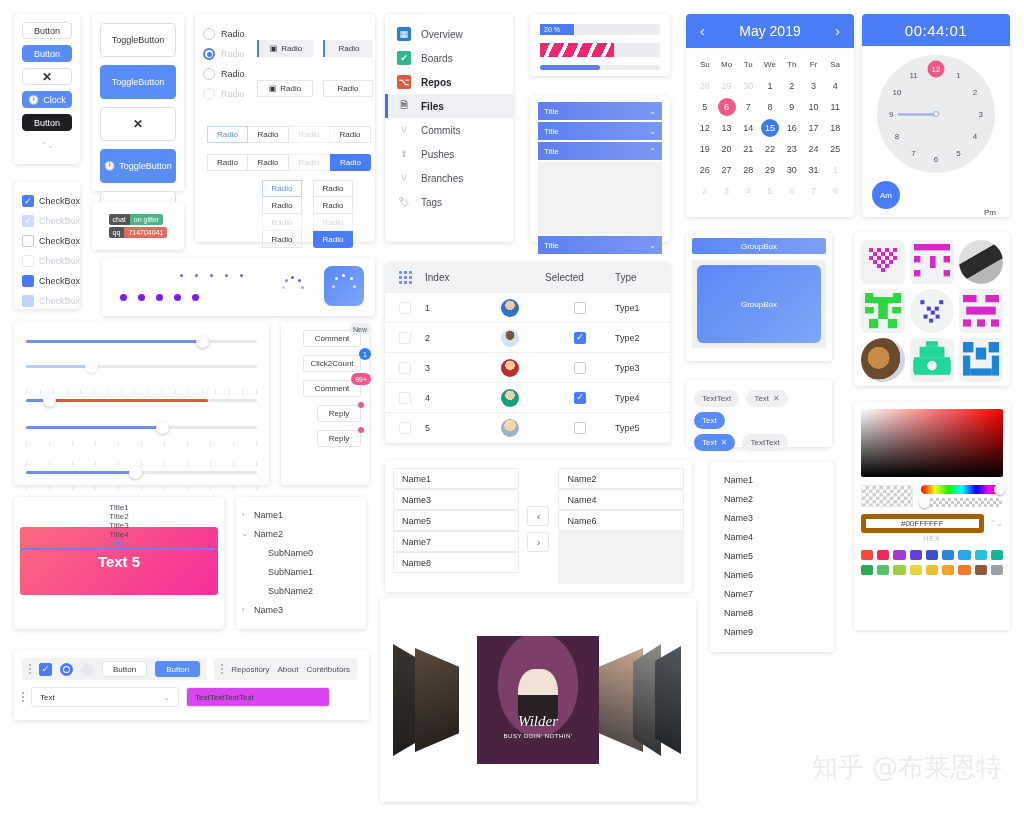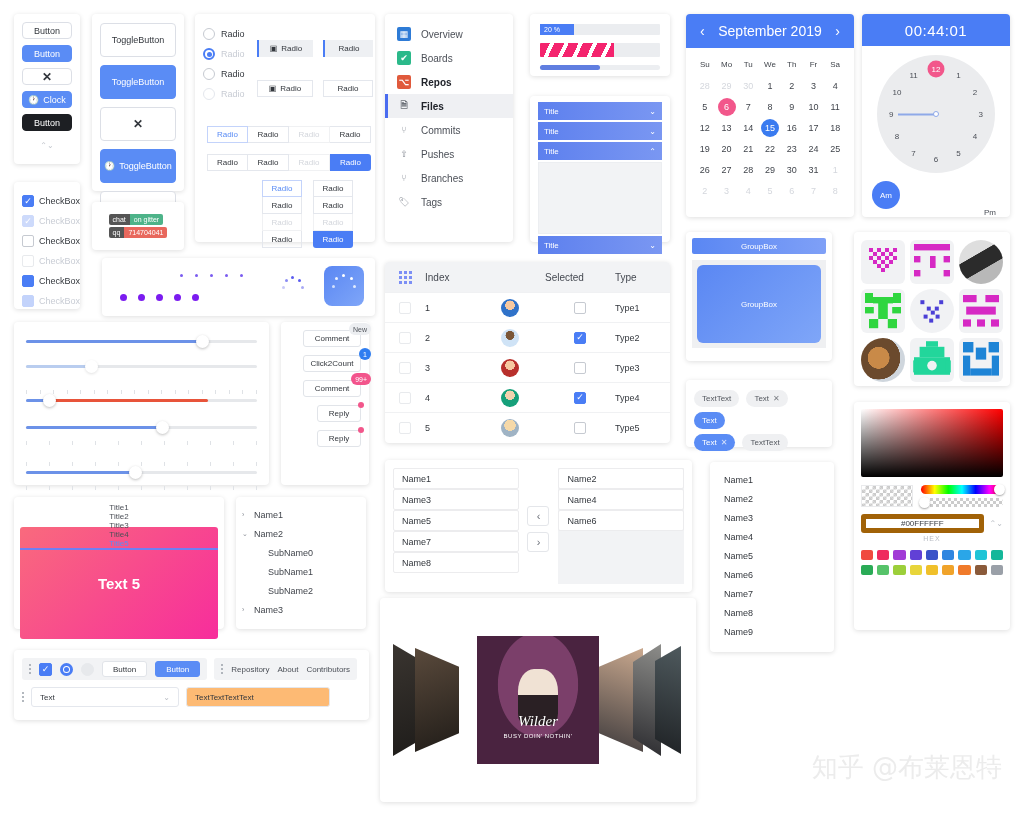--- a/index.html
+++ b/index.html
@@ -209,21 +209,21 @@
 
   
   #c-namelist { left:710px; top:462px; width:124px; height:190px; padding:8px 6px; }
   .nl-item { height:19px; display:flex; align-items:center; padding:0 8px; font-size:9px; }
 
   
   #c-tabs { left:14px; top:497px; width:210px; height:132px; padding:6px 6px; }
   .tabbar { display:flex; height:18px;flex-direction:column; }
   .tab { flex:1; display:flex; align-items:center; justify-content:center; font-size:8px; color:#4b4f57; }
   .tab.active { color:#5a8cf5; border-bottom:2px solid #6f7ff3; }
-  .tab-panel { margin-top:6px; height:112px; border-radius:3px;
+  .tab-panel { margin-top:6px; height:68px; border-radius:3px;
                background:linear-gradient(135deg,#f96a7d,#f72d9c);
                display:flex; align-items:center; justify-content:center;
                color:#fff; font-size:15px; font-weight:bold;text-align:center; }
 
   
   #c-tree { left:236px; top:497px; width:130px; height:132px; padding:8px 6px; }
   .tree-item { display:flex; align-items:center; gap:5px; height:19px; font-size:9px; color:#41454c; }
   .tree-item.sub { padding-left:26px; }
   .chev { font-size:7px; color:#8b8f97; width:7px; }
 
@@ -234,21 +234,21 @@
               align-items:center; gap:8px; padding:0 7px; }
   .grip { display:flex; flex-direction:column; gap:2px; }
   .grip i { width:2px; height:2px; background:#9aa0a8; border-radius:50%; display:block; }
   .tb-btn { height:16px; padding:0 10px; border:1px solid #e1e4e9; border-radius:3px;
             background:#fff; display:flex; align-items:center; font-size:8px; }
   .tb-btn.primary { background:#5a8cf5; border-color:#5a8cf5; color:#fff; }
   .tb-link { font-size:8px; color:#4b4f57; }
   .tb-select { flex:1; height:20px; border:1px solid #e4e7ed; border-radius:3px; background:#fff;
                display:flex; align-items:center; justify-content:space-between;
                padding:0 8px; font-size:8px; }
-  .tb-input { width:144px; height:20px; border:1px solid #e4e7ed; border-radius:3px; background:#fdba74;
+  .tb-input { width:144px; height:20px; border:1px solid #e4e7ed; border-radius:3px; background:#d946ef;
               display:flex; align-items:center; padding:0 8px; font-size:8px; }
 
   
   #c-carousel { left:380px; top:598px; width:316px; height:204px; display:flex;
                 align-items:center; justify-content:center; }
 
   
   #c-colorpicker { left:854px; top:402px; width:156px; height:228px; padding:7px; }
   .cp-sv { height:68px; border-radius:2px;
            background:linear-gradient(to top,#000,transparent),linear-gradient(to right,#fff,#f00); }
@@ -480,21 +480,21 @@
   <div class="acc-body"></div>
   <div class="acc-head">
     <span>Title</span>
     <span>⌄</span>
   </div>
 </div>
 
 <div class="card" id="c-calendar">
   <div class="cal-head">
     <span style="cursor:pointer;">‹</span>
-    <span>September 2019</span>
+    <span>May 2019</span>
     <span style="cursor:pointer;">›</span>
   </div>
   <div class="cal-grid">
     <div class="cal-row">
       <div class="cal-cell dow">Su</div>
       <div class="cal-cell dow">Mo</div>
       <div class="cal-cell dow">Tu</div>
       <div class="cal-cell dow">We</div>
       <div class="cal-cell dow">Th</div>
       <div class="cal-cell dow">Fr</div>

